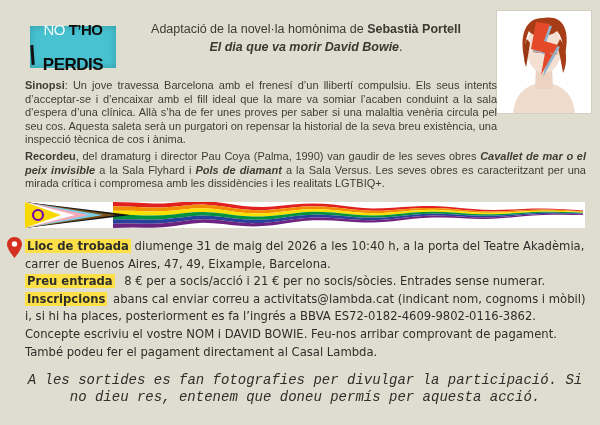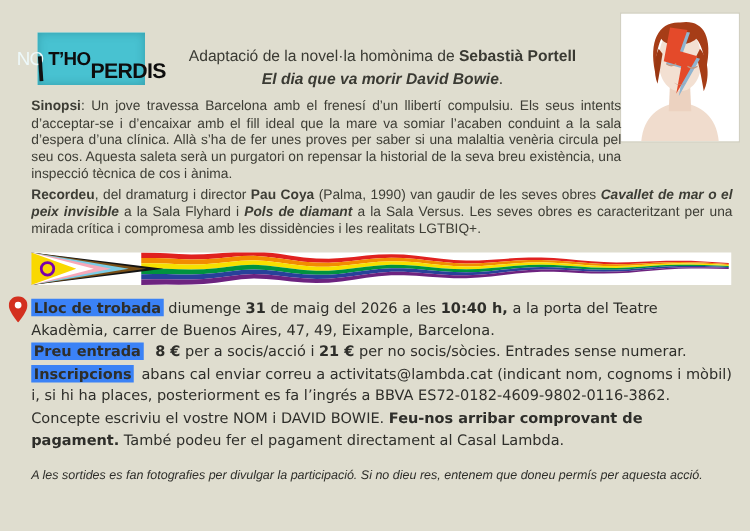--- a/index.html
+++ b/index.html
@@ -7,62 +7,62 @@
     width:600px;height:425px;position:relative;overflow:hidden;
     background:#dfddcf;
     font-family:"Liberation Sans",sans-serif;
     color:#3c3c34;
     -webkit-font-smoothing:antialiased;
   }
   
   .logo{
     position:absolute;left:30px;top:26px;width:86px;height:42px;
     background:#48c2d1;
-    display:flex;flex-direction:row;justify-content:center;align-items:center;
+    display:flex;flex-direction:column;justify-content:center;align-items:center;
     line-height:1;box-shadow:inset 0 0 8px rgba(20,90,100,.35);
   }
   .logo .l1{font-size:15px;letter-spacing:-0.5px;white-space:nowrap;}
   .logo .l1 .no{color:#eef9fa;font-weight:400;}
   .logo .l1 .tho{color:#0d0d0d;font-weight:800;}
   .logo .l2{font-size:17px;font-weight:800;color:#0d0d0d;letter-spacing:-0.5px;margin-top:19px;}
   .logo .bar{position:absolute;left:1px;bottom:3px;width:3px;height:20px;background:#111;transform:rotate(-4deg);}
   
   .header{
     position:absolute;left:122px;top:21px;width:368px;text-align:center;
-    font-size:12.5px;line-height:1.4;color:#3a3a33;margin-top:16px;
+    font-size:12.5px;line-height:1.4;color:#3a3a33;
   }
   .header .bold{font-weight:700;}
   .header .title{font-weight:700;font-style:italic;}
   
   .bowie{
     position:absolute;left:497px;top:11px;width:94px;height:102px;background:#ffffff;
     box-shadow:0 0 0 1px #d2d0c2;
   }
   .bowie svg{display:block;}
   
   .para{position:absolute;left:25px;text-align:justify;font-size:11px;line-height:13.5px;color:#3d3d35;}
   .p1{top:68px;width:472px;}
   .p2{top:139px;width:561px;}
   .lbl{font-weight:700;}
-  .b{font-weight:700;}
+  .b{font-weight:400;}
   .bi{font-weight:700;font-style:italic;}
   
   .flagband{position:absolute;left:25px;top:202px;width:560px;height:26px;background:#ffffff;}
   
   .pin{position:absolute;left:7px;top:237px;}
   .details{
     position:absolute;left:25px;top:238px;width:563px;
     font-family:"DejaVu Sans",sans-serif;font-size:11.6px;line-height:17.6px;color:#2e2e2a;
     text-align:left;
   }
   .details p{margin:0;}
-  .hl{background:#3b82f6;font-weight:700;padding:0 2px;}
+  .hl{background:#fde047;font-weight:700;padding:0 2px;}
   .footer{
-    position:absolute;left:25px;top:372px;width:560px;text-align:left;
-    font-family:Liberation Sans, sans-serif;font-style:italic;font-size:10px;line-height:17px;color:#2e2e2a;
+    position:absolute;left:25px;top:372px;width:560px;text-align:center;
+    font-family:Liberation Mono, monospace;font-style:italic;font-size:14px;line-height:17px;color:#2e2e2a;
   }
 </style>
 </head>
 <body>
 
 <div class="logo">
   <span class="bar"></span>
   <span class="l1"><span class="no">NO</span> <span class="tho">T’HO</span></span>
   <span class="l2">PERDIS</span>
 </div>

